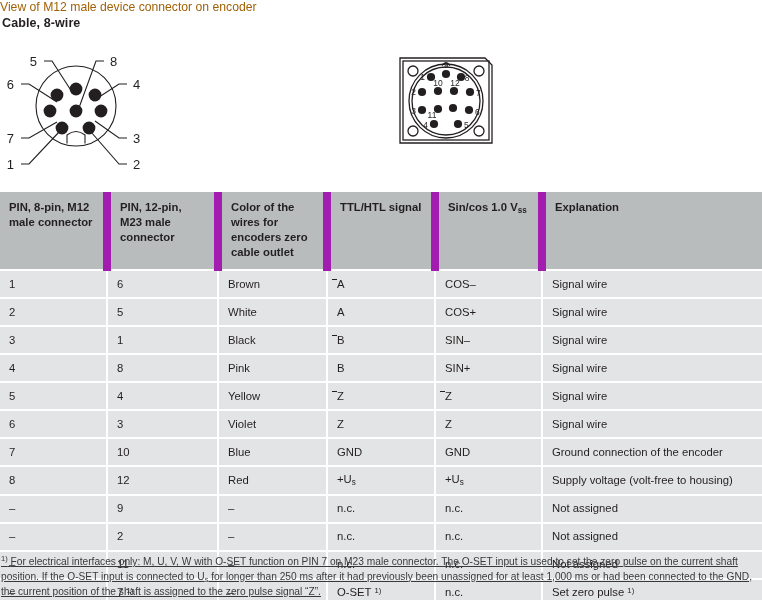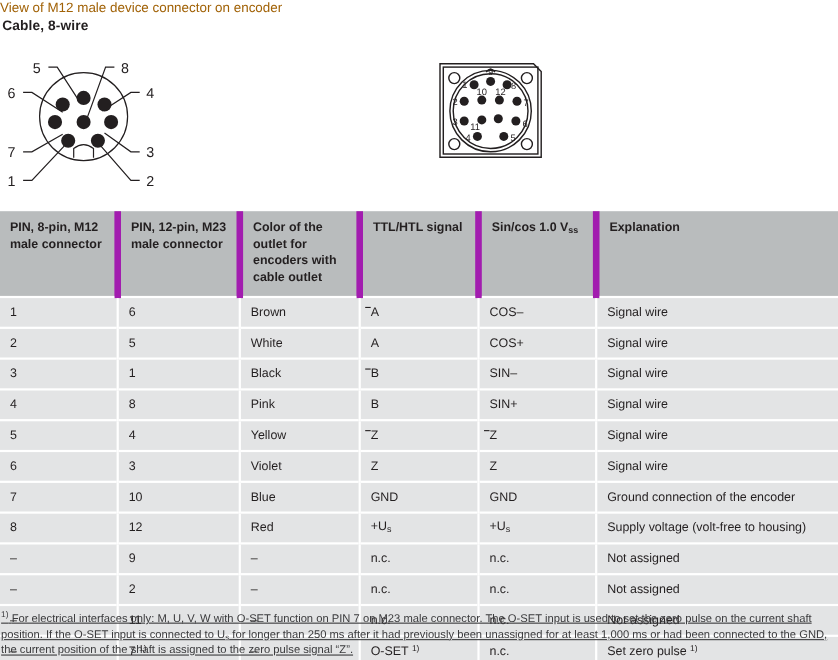--- a/index.html
+++ b/index.html
@@ -46,21 +46,21 @@
     table-layout: fixed;
     font-size: 11.3px;
   }
   .pin-table th {
     background: #b9bcbd;
     color: #231f20;
     font-weight: bold;
     text-align: left;
     vertical-align: top;
     padding: 8px 9px 9px 9px;
-    border-right: 6px solid #a21caf;
+    border-right: 8px solid #a21caf;
     line-height: 1.33;
     height: 46px;
   }
   .pin-table th:last-child { border-right: none; }
   .pin-table td {
     background: #e3e4e5;
     color: #231f20;
     vertical-align: middle;
     padding: 5px 9px;
     border-right: 2px solid #ffffff;
@@ -212,21 +212,21 @@
         <col class="c2">
         <col class="c3">
         <col class="c4">
         <col class="c5">
         <col class="c6">
     </colgroup>
     <thead>
       <tr>
         <th>PIN, 8-pin, M12 male connector</th>
         <th>PIN, 12-pin, M23 male connector</th>
-        <th>Color of the outlet for encoders with cable outlet</th>
+        <th>Color of the wires for encoders zero cable outlet</th>
         <th>TTL/HTL signal</th>
         <th><span id="hdr-sincos">Sin/cos 1.0 V<sub>ss</sub></span></th>
         <th>Explanation</th>
       </tr>
     </thead>
     <tbody id="table-body">
         <tr>
           <td>1</td>
           <td>6</td>
           <td>Brown</td>

